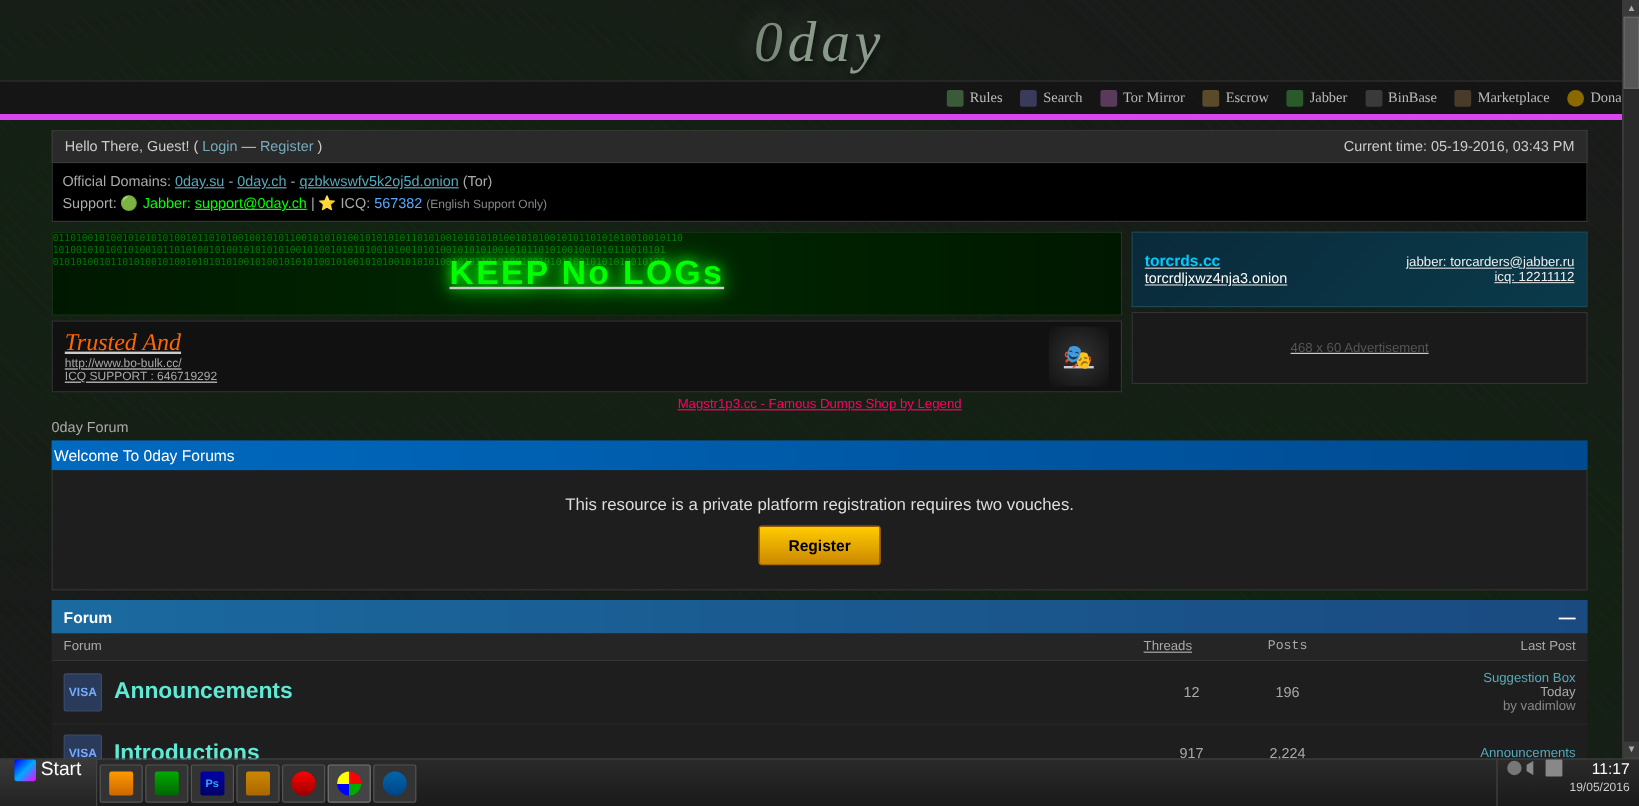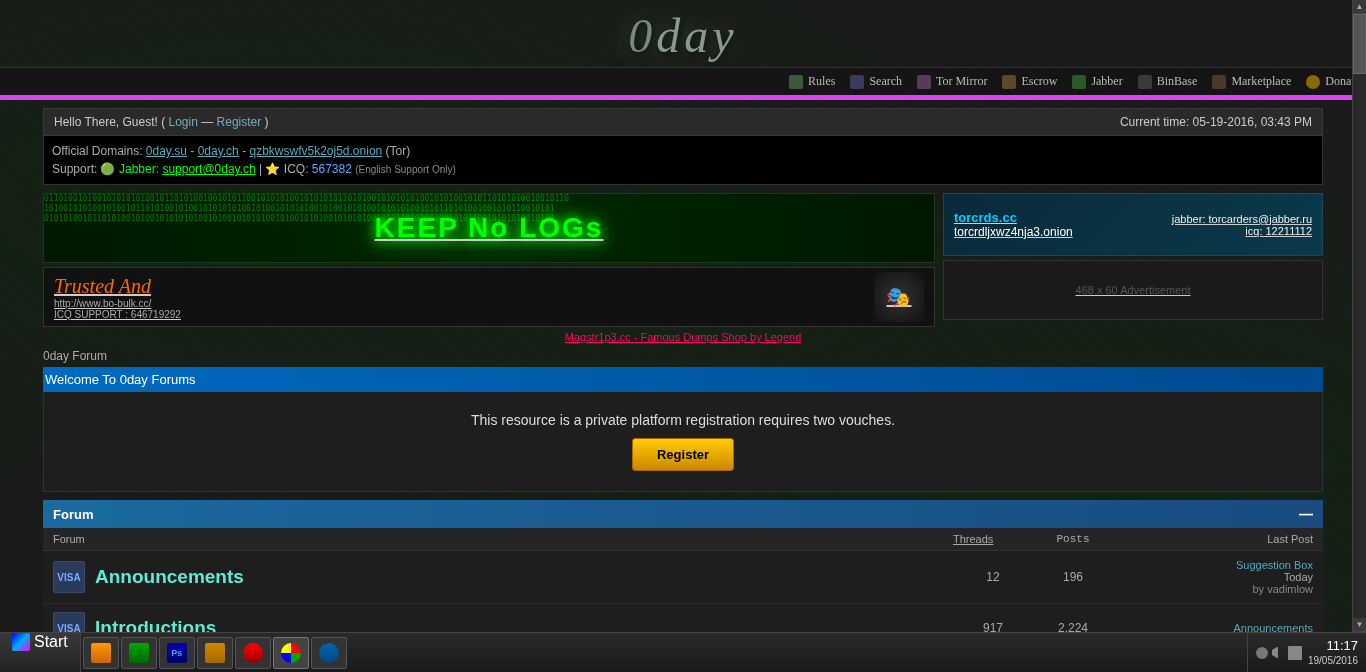--- a/index.html
+++ b/index.html
@@ -427,21 +427,21 @@
     .app-icon.folder { background: linear-gradient(180deg, #f90 0%, #c60 100%); }
     .app-icon.green { background: linear-gradient(180deg, #0a0 0%, #060 100%); }
     .app-icon.photoshop { background: linear-gradient(180deg, #00a 0%, #006 100%); color: #3af; font-size: 9px; font-weight: bold; display:flex;align-items:center;justify-content:center; }
     .app-icon.slides { background: linear-gradient(180deg, #c80 0%, #a60 100%); }
     .app-icon.red-circle { background: linear-gradient(180deg, #f00 0%, #900 100%); border-radius: 50%; }
     .app-icon.chrome { background: conic-gradient(#f00 0deg 90deg, #0a0 90deg 180deg, #00f 180deg 270deg, #ff0 270deg 360deg); border-radius: 50%; }
     .app-icon.globe { background: linear-gradient(180deg, #06a 0%, #048 100%); border-radius: 50%; }
 
     .taskbar-right {
       display: flex;
-      align-items: center;
+      align-items: flex-start;
       padding: 0 8px;
       gap: 6px;
       border-left: 1px solid #444;
       height: 100%;
     }
     .sys-icons {
       display: flex;
       align-items: center;
       gap: 4px;
     }

